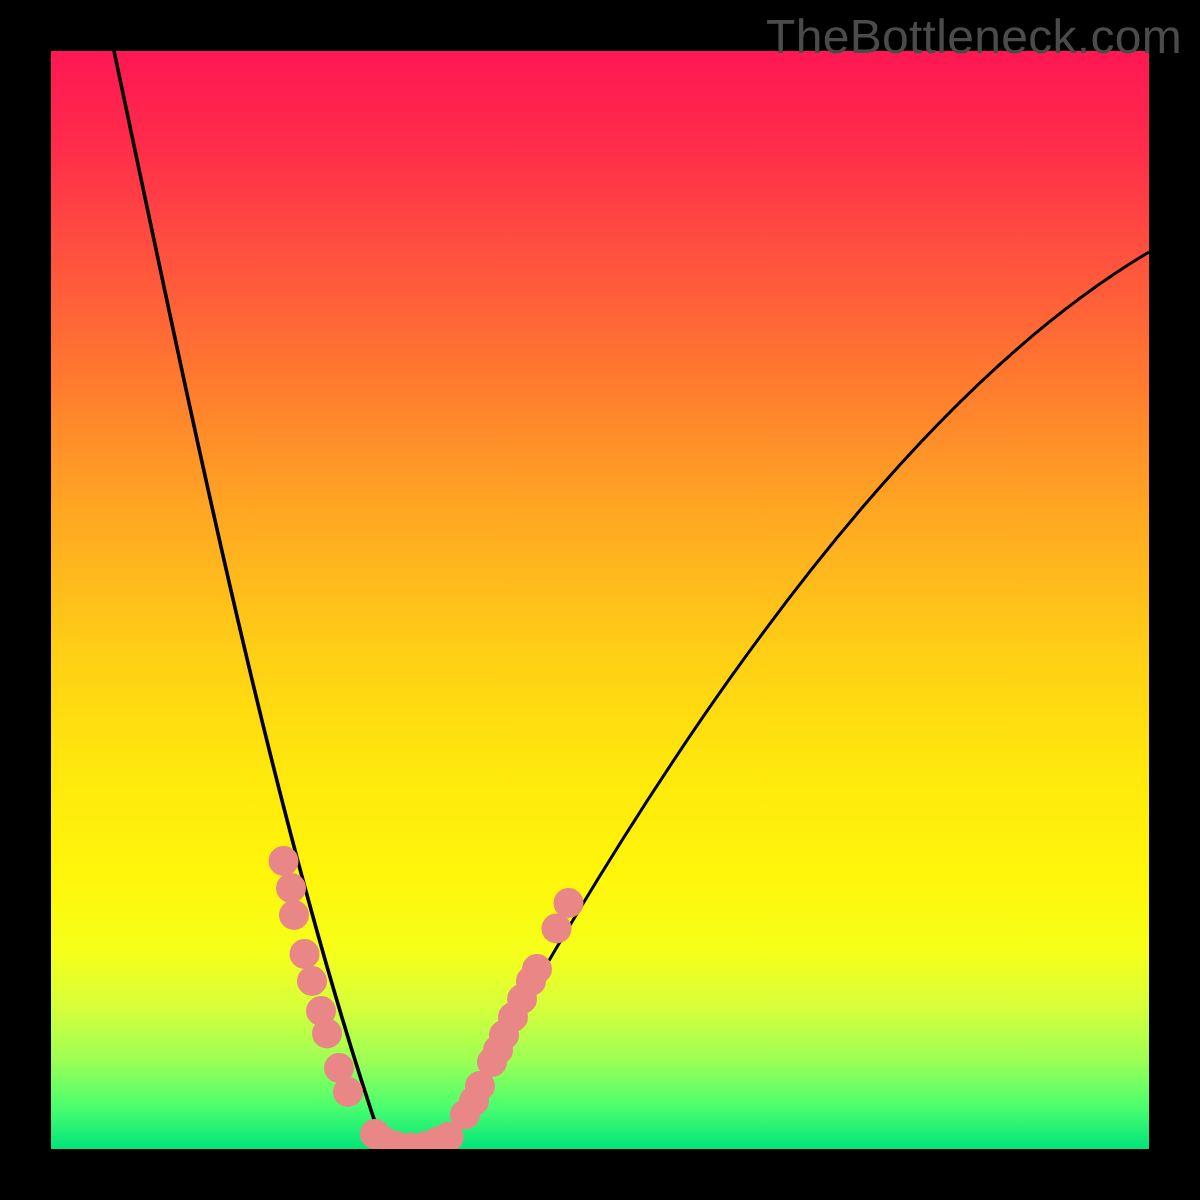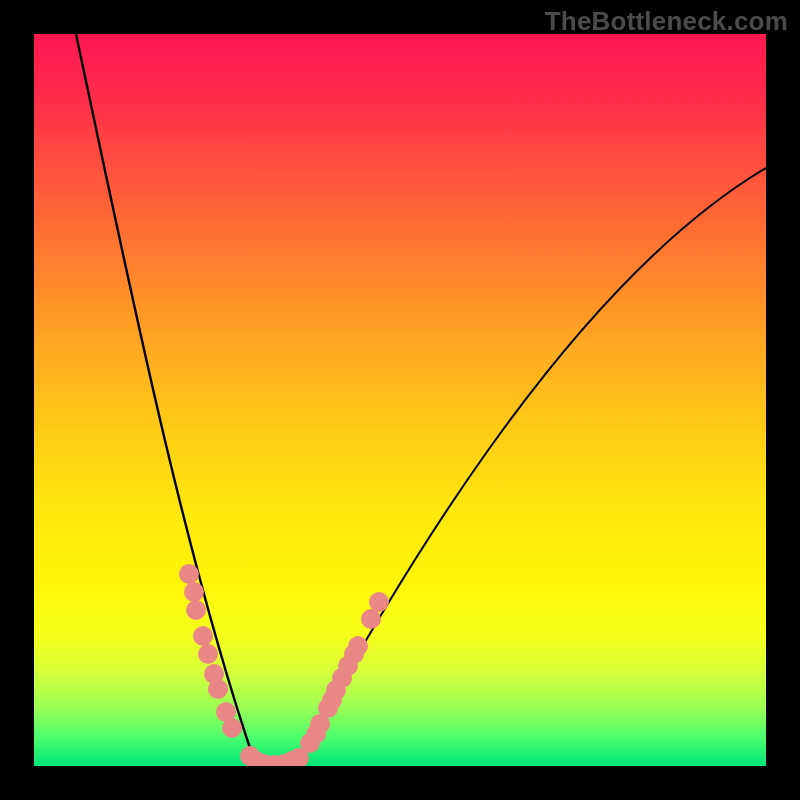--- a/index.html
+++ b/index.html
@@ -38,22 +38,22 @@
       #d7ff3a 87%,
       #9bff55 92%,
       #4eff6e 96%,
       #00e57a 100%);
   }
   .watermark {
     position: absolute;
     top: 6px;
     right: 12px;
     color: #4b4b4b;
-    font-size: 26px;
-    font-weight: 700;
+    font-size: 32px;
+    font-weight: 400;
     letter-spacing: 0.2px;
     user-select: none;
   }
   svg.curve {
     position: absolute;
     left: 0;
     top: 0;
   }
   .dot {
     fill: #e98787;

